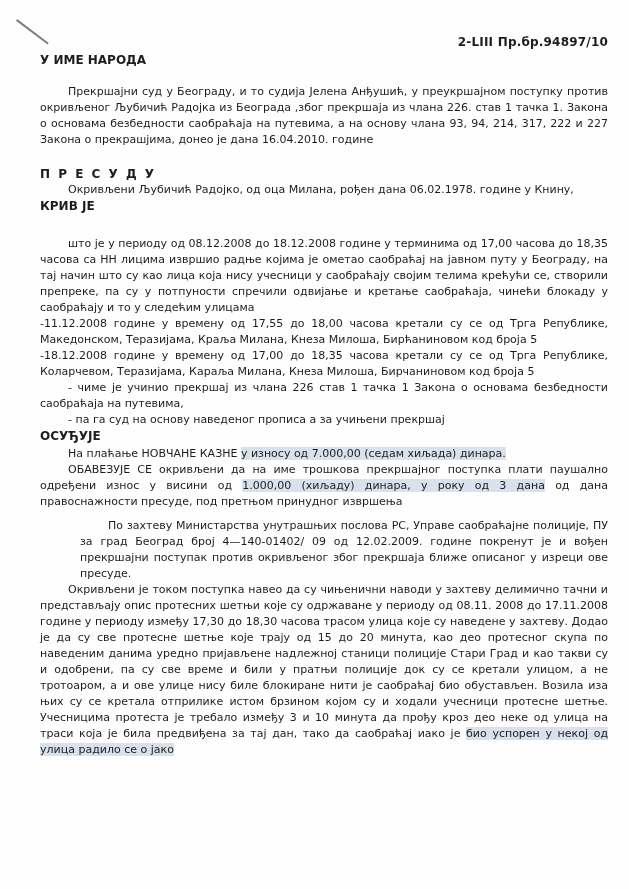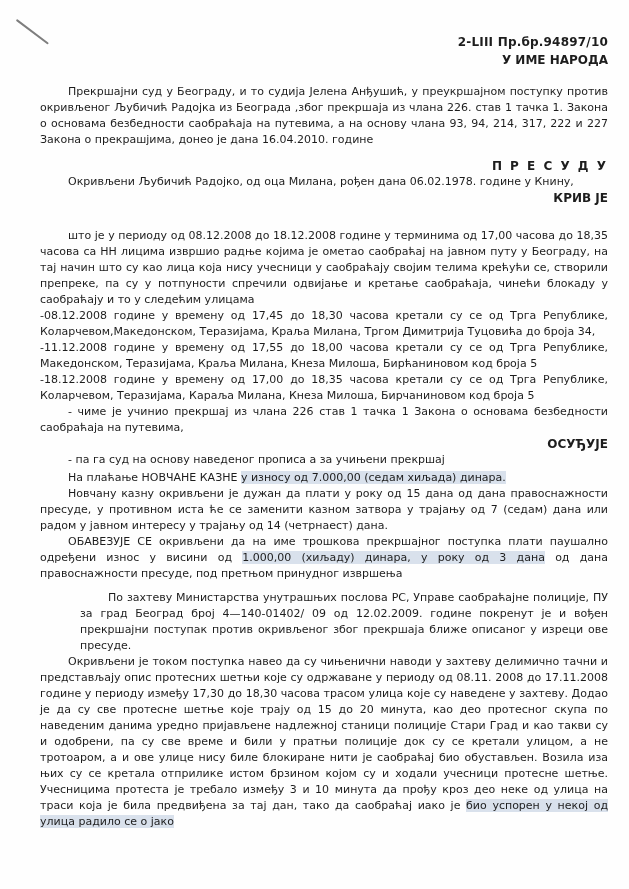--- a/index.html
+++ b/index.html
@@ -22,21 +22,21 @@
     text-align:justify;
   }
   .case{
     text-align:right;
     font-weight:700;
     font-size:12px;
     letter-spacing:.2px;
   }
   .block{margin:0;}
   .heading{
-    text-align:right;
+    text-align:left;
     font-weight:700;
     font-size:12px;
     text-indent:0;
   }
   .spaced{letter-spacing:2px;}
   .para{text-align:justify;}
   .indent{text-indent:28px;}
   .b{font-weight:400;}
   .hl{background:rgba(122,150,189,0.28);margin-top:20px;}
   .mark-line{
@@ -61,30 +61,28 @@
 <body>
 
 <div class="page">
   <div class="mark-line"></div>
   <div class="edge-smudge"></div>
   <div class="content">
     <div class="case">2-LIII Пр.бр.94897/10</div>
     <div>
         <div class="block heading" style="margin-top: 2px;"><span>У ИМЕ НАРОДА</span></div>
         <div class="block para indent" style="margin-top: 16px;"><span>Прекршајни суд у Београду, и то судија Јелена Анђушић, у преукршајном поступку против окривљеног Љубичић Радојка  из Београда ,због прекршаја из члана 226. став 1 тачка 1. Закона о основама безбедности саобраћаја на путевима, а на основу члана 93, 94, 214, 317, 222 и 227 Закона о прекрашјима, донео је дана 16.04.2010. године</span></div>
-        <div class="block heading spaced" style="margin-top: 10px;"><span>П Р Е С У Д У</span></div>
+        <div class="block heading spaced" style="margin-top: 18px;"><span>П Р Е С У Д У</span></div>
         <div class="block para indent" style=""><span>Окривљени Љубичић Радојко, од оца Милана, рођен дана 06.02.1978. године у Книну,</span></div>
         <div class="block heading" style=""><span>КРИВ ЈЕ</span></div>
         <div class="block para indent" style="margin-top: 22px;"><span>што је у периоду од 08.12.2008 до 18.12.2008 године у терминима од 17,00 часова до 18,35 часова са НН лицима извршио радње којима је ометао саобраћај на јавном путу у Београду, на тај начин што су као лица која нису учесници у саобраћају својим телима крећући се, створили препреке, па су у потпуности спречили одвијање и кретање саобраћаја, чинећи блокаду у саобраћају и то у следећим улицама</span></div>
-        <div class="block para"><span>-08.12.2008 године у времену од 17,45 до 18,30 часова кретали су се од Трга Републике, Коларчевом,Македонском, Теразијама, Краља Милана, Тргом Димитрија Туцовића до броја 34,</span></div>
         <div class="block para"><span>-11.12.2008 године у времену од 17,55 до 18,00 часова кретали су се од Трга Републике, Македонском, Теразијама, Краља Милана, Кнеза Милоша, Бирћаниновом код броја 5</span></div>
         <div class="block para"><span>-18.12.2008 године у времену од 17,00  до 18,35 часова кретали су се од Трга Републике, Коларчевом, Теразијама, Караља Милана, Кнеза Милоша, Бирчаниновом код броја 5</span></div>
         <div class="block para indent"><span>- чиме  је учинио прекршај  из члана 226 став 1 тачка 1 Закона о основама безбедности саобраћаја на путевима,</span></div>
+        <div class="block para indent"><span>- па га суд на основу наведеног прописа а за учињени прекршај</span></div>
         <div class="block heading"><span>ОСУЂУЈЕ</span></div>
-        <div class="block para indent"><span>- па га суд на основу наведеног прописа а за учињени прекршај</span></div>
         <div class="block para indent" style="margin-top: 2px;"><span>На плаћање </span><span class="b">НОВЧАНЕ КАЗНЕ</span><span> </span><span class="hl">у износу од 7.000,00 (седам хиљада) динара.</span></div>
-        <div class="block para indent"><span>Новчану казну окривљени је дужан да плати у року од 15 дана од дана правоснажности пресуде, у противном иста ће се заменити казном затвора у трајању од 7 (седам) дана  или радом у јавном интересу у трајању од 14 (четрнаест) дана.</span></div>
         <div class="block para indent"><span>ОБАВЕЗУЈЕ СЕ окривљени да на име трошкова прекршајног поступка плати паушално одређени износ у висини од </span><span class="hl">1.000,00 (хиљаду) динара, у року од 3 дана</span><span> од дана правоснажности пресуде, под претњом принудног извршења</span></div>
         <div class="block para indent" style="margin-top: 8px; margin-left: 40px;"><span>По захтеву Министарства унутрашњих послова РС, Управе саобраћајне полиције, ПУ за град Београд број 4—140-01402/ 09 од 12.02.2009. године покренут је и вођен прекршајни поступак против окривљеног због прекршаја ближе описаног у изреци ове пресуде.</span></div>
         <div class="block para indent"><span>Окривљени је током поступка навео да су чињенични наводи у захтеву делимично тачни и представљају опис протесних шетњи  које су одржаване у периоду од 08.11. 2008 до 17.11.2008 године у периоду између 17,30 до 18,30 часова трасом улица које су наведене у захтеву. Додао је да су све протесне шетње које трају од 15 до 20 минута, као део протесног скупа по наведеним данима уредно пријављене надлежној станици полиције Стари Град и као такви су и одобрени, па су све време и били у пратњи полиције док су се кретали улицом, а не тротоаром, а и ове улице нису биле блокиране нити је саобраћај био обустављен. Возила иза њих су се кретала отприлике истом брзином којом су и ходали учесници протесне шетње. Учесницима протеста је требало између 3 и 10 минута да прођу кроз део неке од улица на траси која је  била предвиђена за тај дан, тако  да саобраћај иако је </span><span class="hl">био успорен у некој од улица радило се о јако</span></div>
       </div>
   </div>
 </div>
 
 </body></html>

